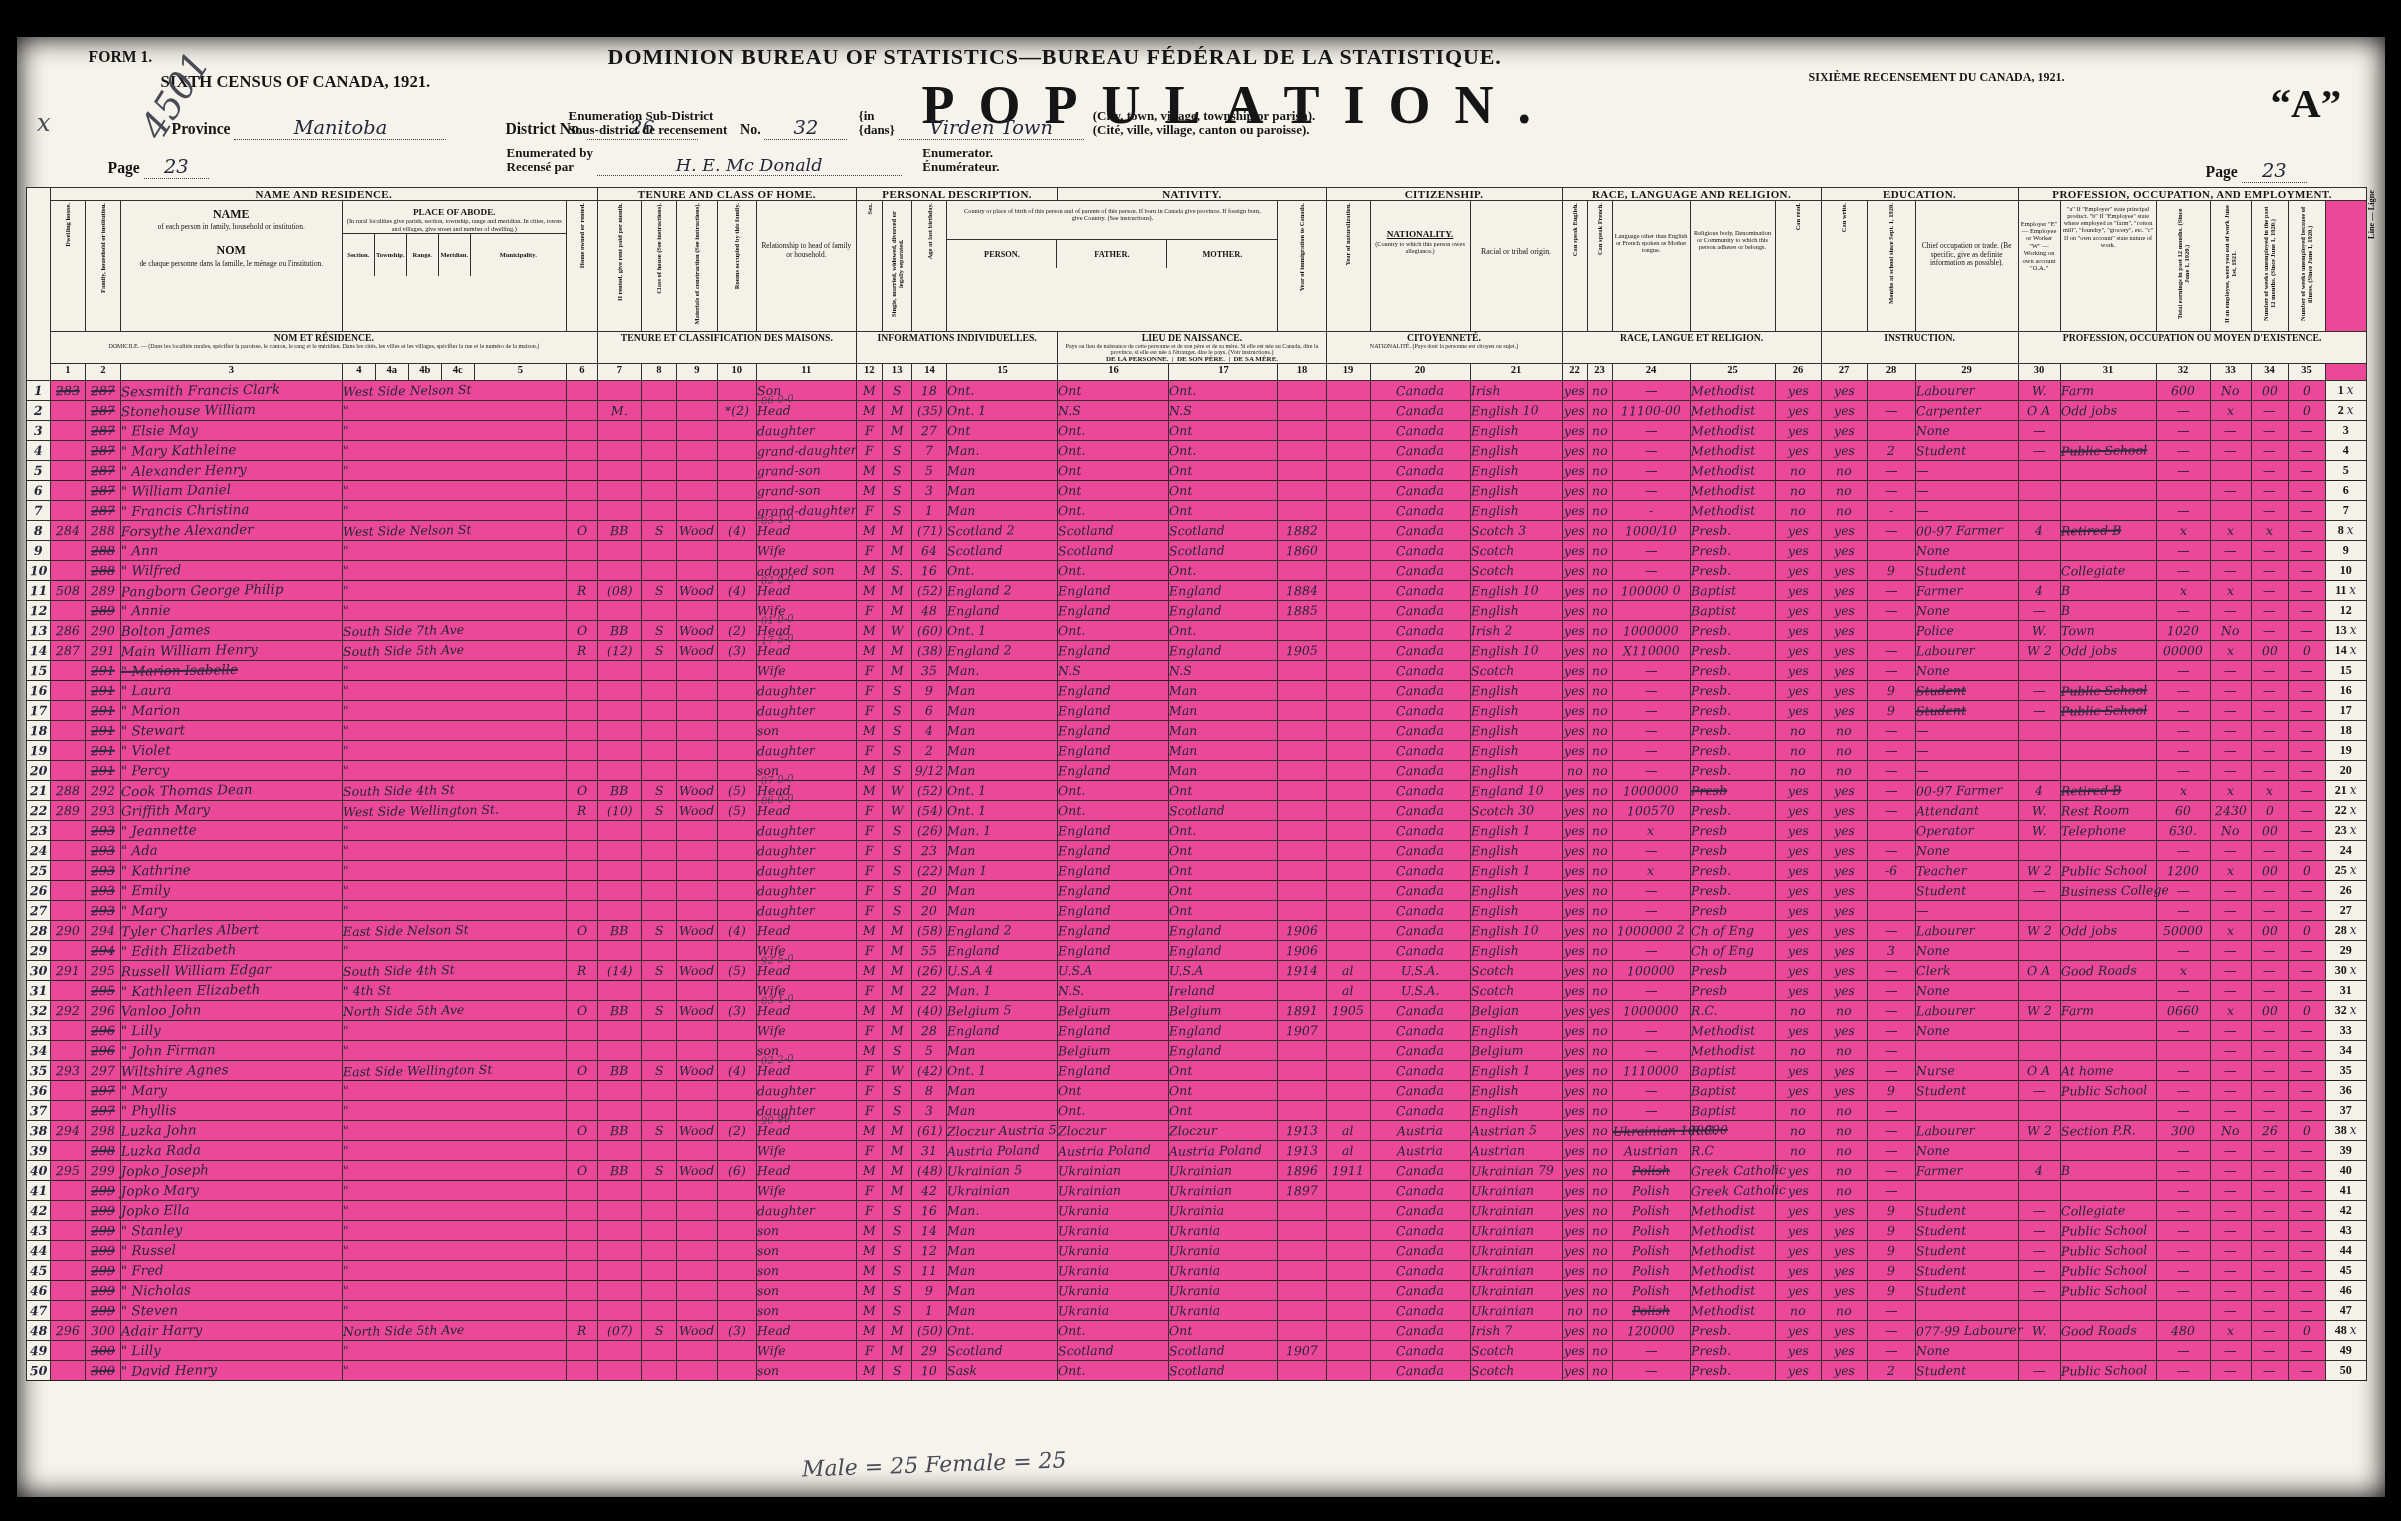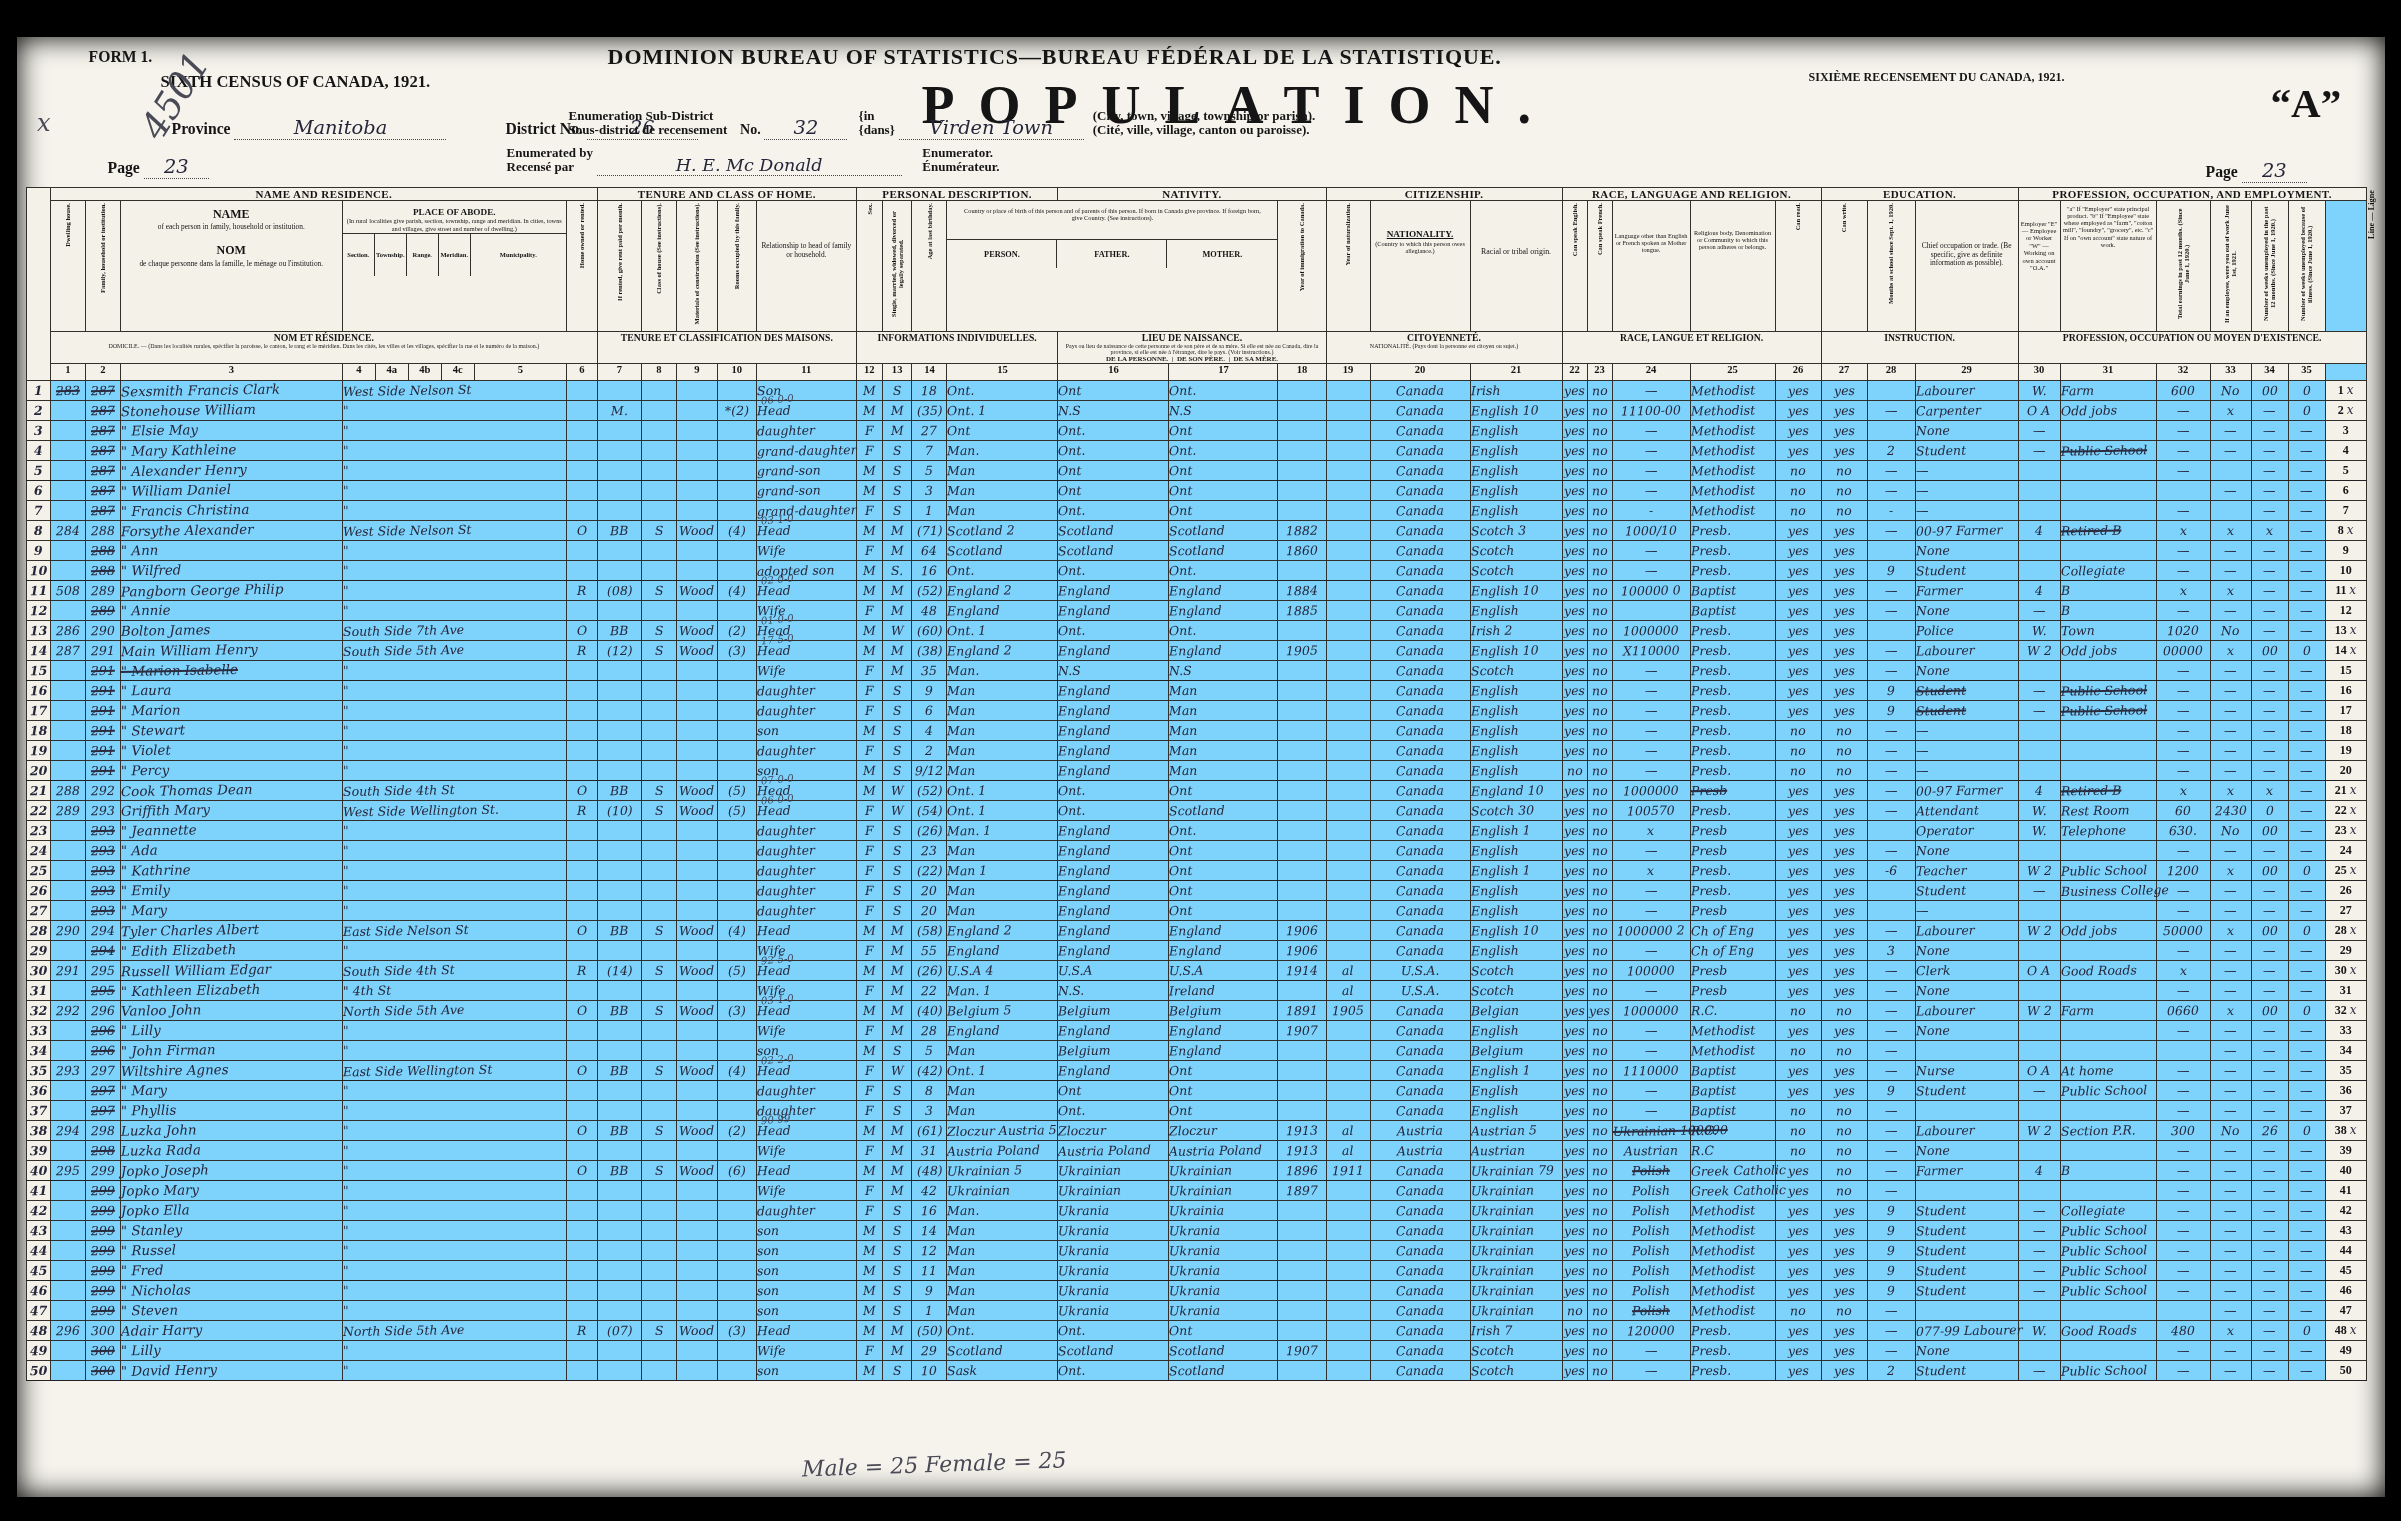--- a/index.html
+++ b/index.html
@@ -8,21 +8,21 @@
   .paper{position:absolute;left:16.6px;top:37px;width:2368px;height:1460px;background:#f5f3ec;
          box-shadow:0 0 28px #000 inset;}
   .abs{position:absolute;}
   .print{color:#151515;}
   .b{font-weight:bold;}
   .hw{font-family:"DejaVu Serif",serif;font-style:italic;color:#26263a;}
   .pencil{font-family:"DejaVu Serif",serif;font-style:italic;color:#4a4a57;}
   .dotted{border-bottom:1.4px dotted #444;display:inline-block;text-align:center;}
   .xout{text-decoration:line-through;text-decoration-thickness:1.8px;text-decoration-color:#2c2c40;}
   
-  table.census{border-collapse:collapse;table-layout:fixed;background:#7dd3fc;}
+  table.census{border-collapse:collapse;table-layout:fixed;background:#ec4899;}
   table.census th,table.census td{border:0.9px solid #33302b;padding:0;overflow:visible;
       font-family:"Liberation Serif",serif;}
   table.census thead th{vertical-align:top;background:#f3f1e8;}
   .sect{font-size:11px;font-weight:bold;text-align:center;letter-spacing:0.4px;padding:1.8px 0;}
   .fr-band{font-size:9.7px;font-weight:bold;text-align:center;padding:0.9px 0;}
   .fr-sub{font-weight:normal;font-size:6px;letter-spacing:0;display:block;color:#222;}
   .vert{writing-mode:vertical-rl;transform:rotate(180deg);font-size:6.5px;font-weight:bold;
         margin:1.8px auto;max-height:122px;line-height:1.15;display:inline-block;white-space:normal;}
   .hcell{height:129px;text-align:center;}
   .hnote{font-size:6.3px;font-weight:normal;padding:0.9px 1.8px;line-height:1.15;}

